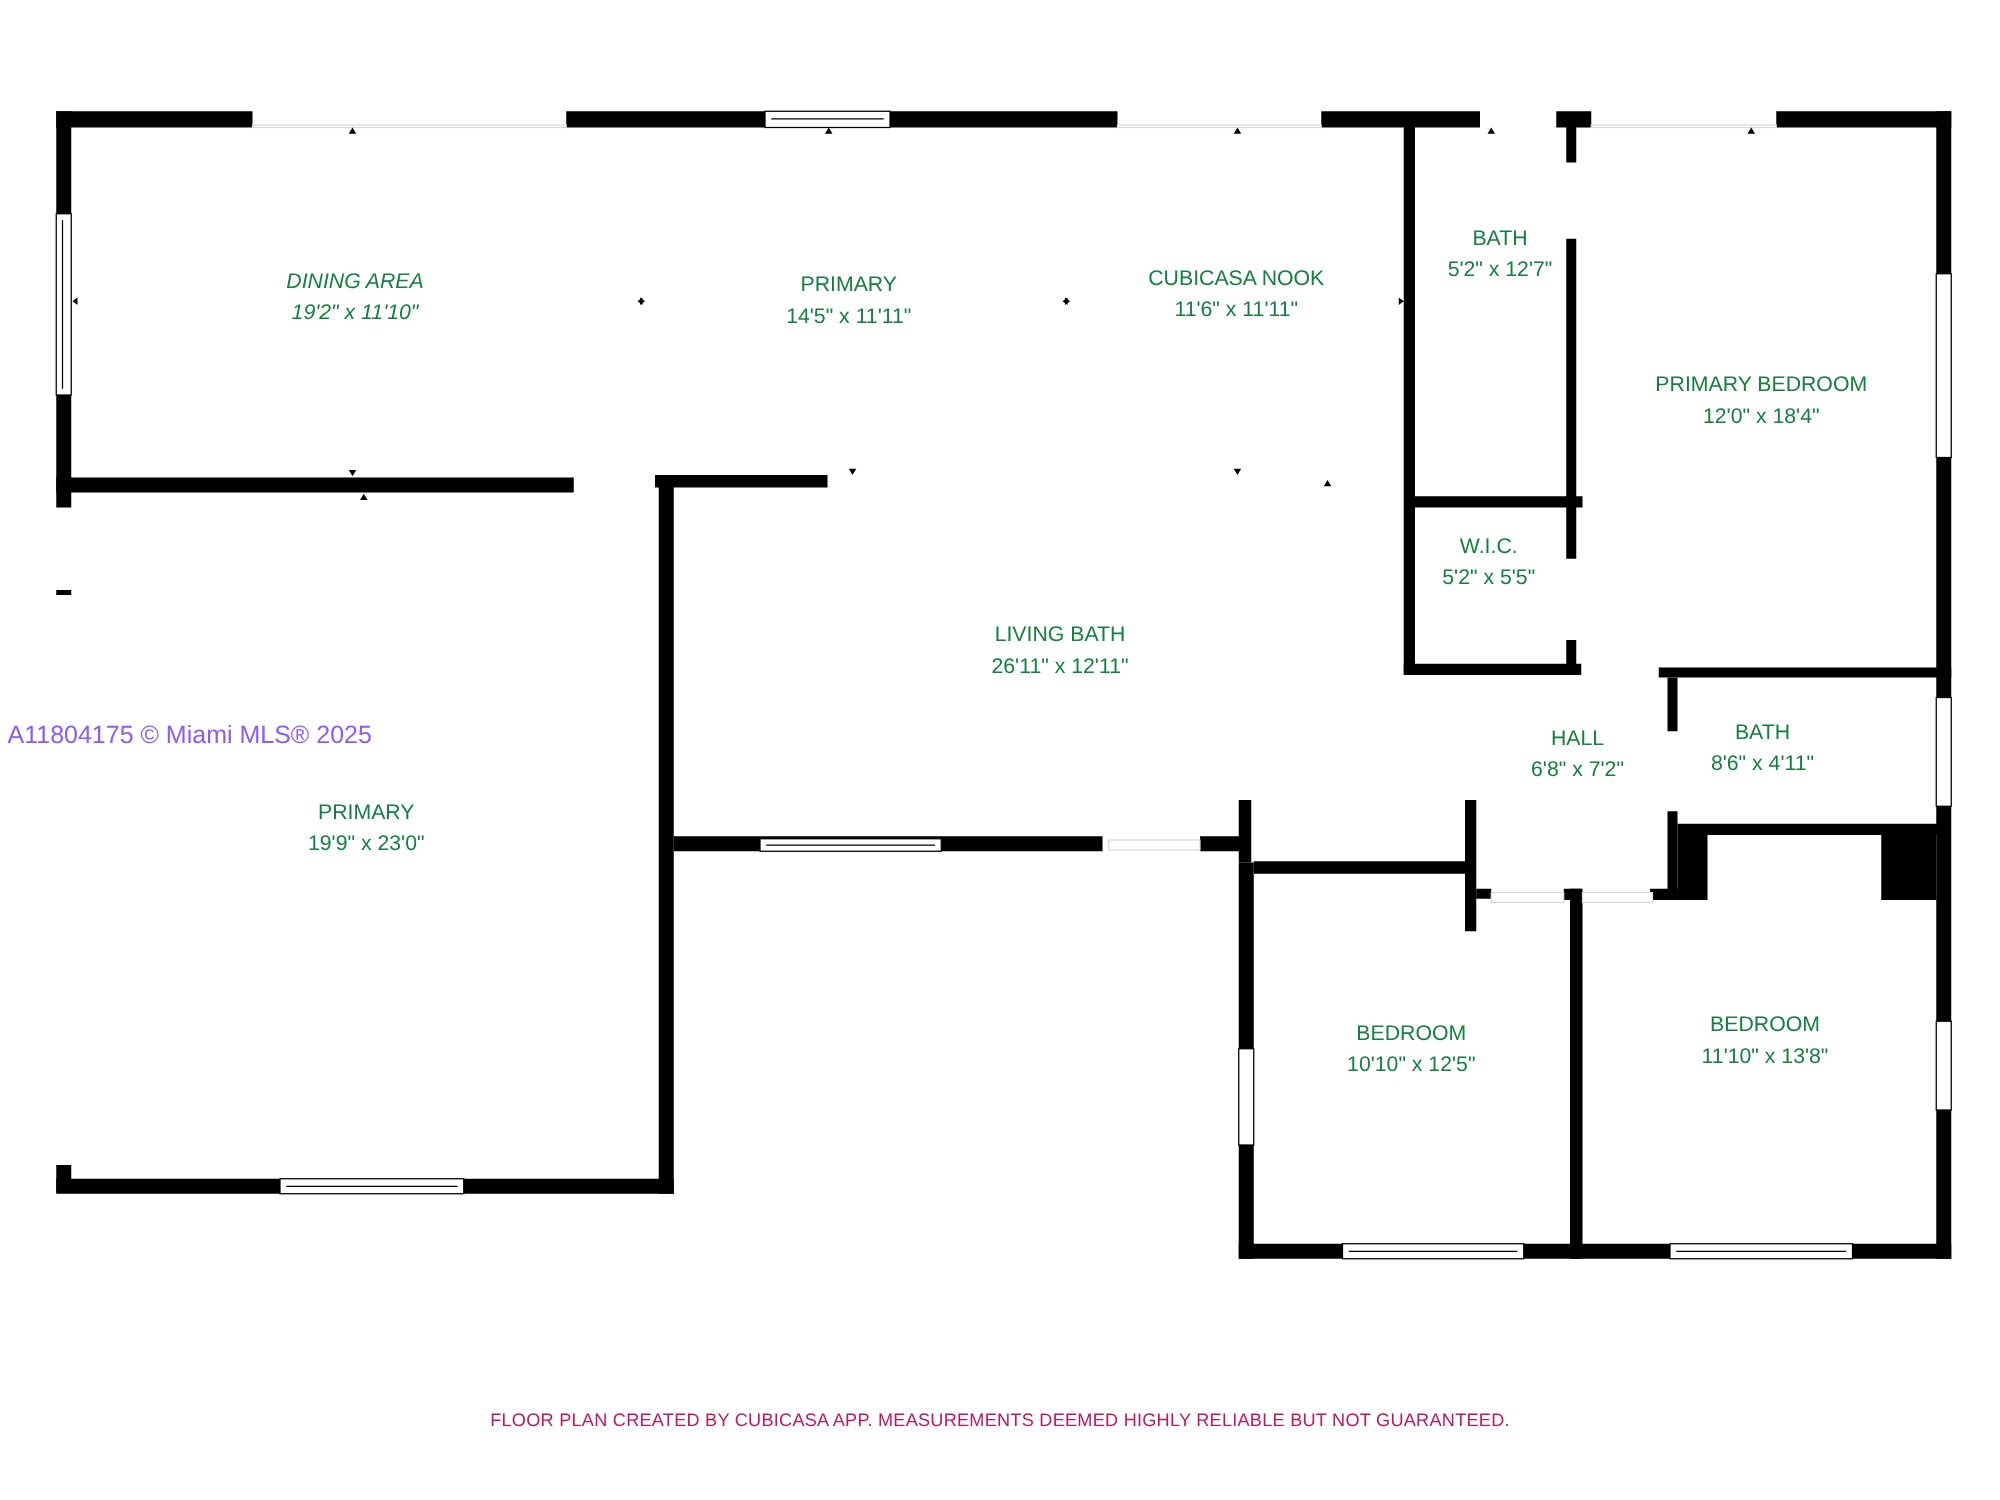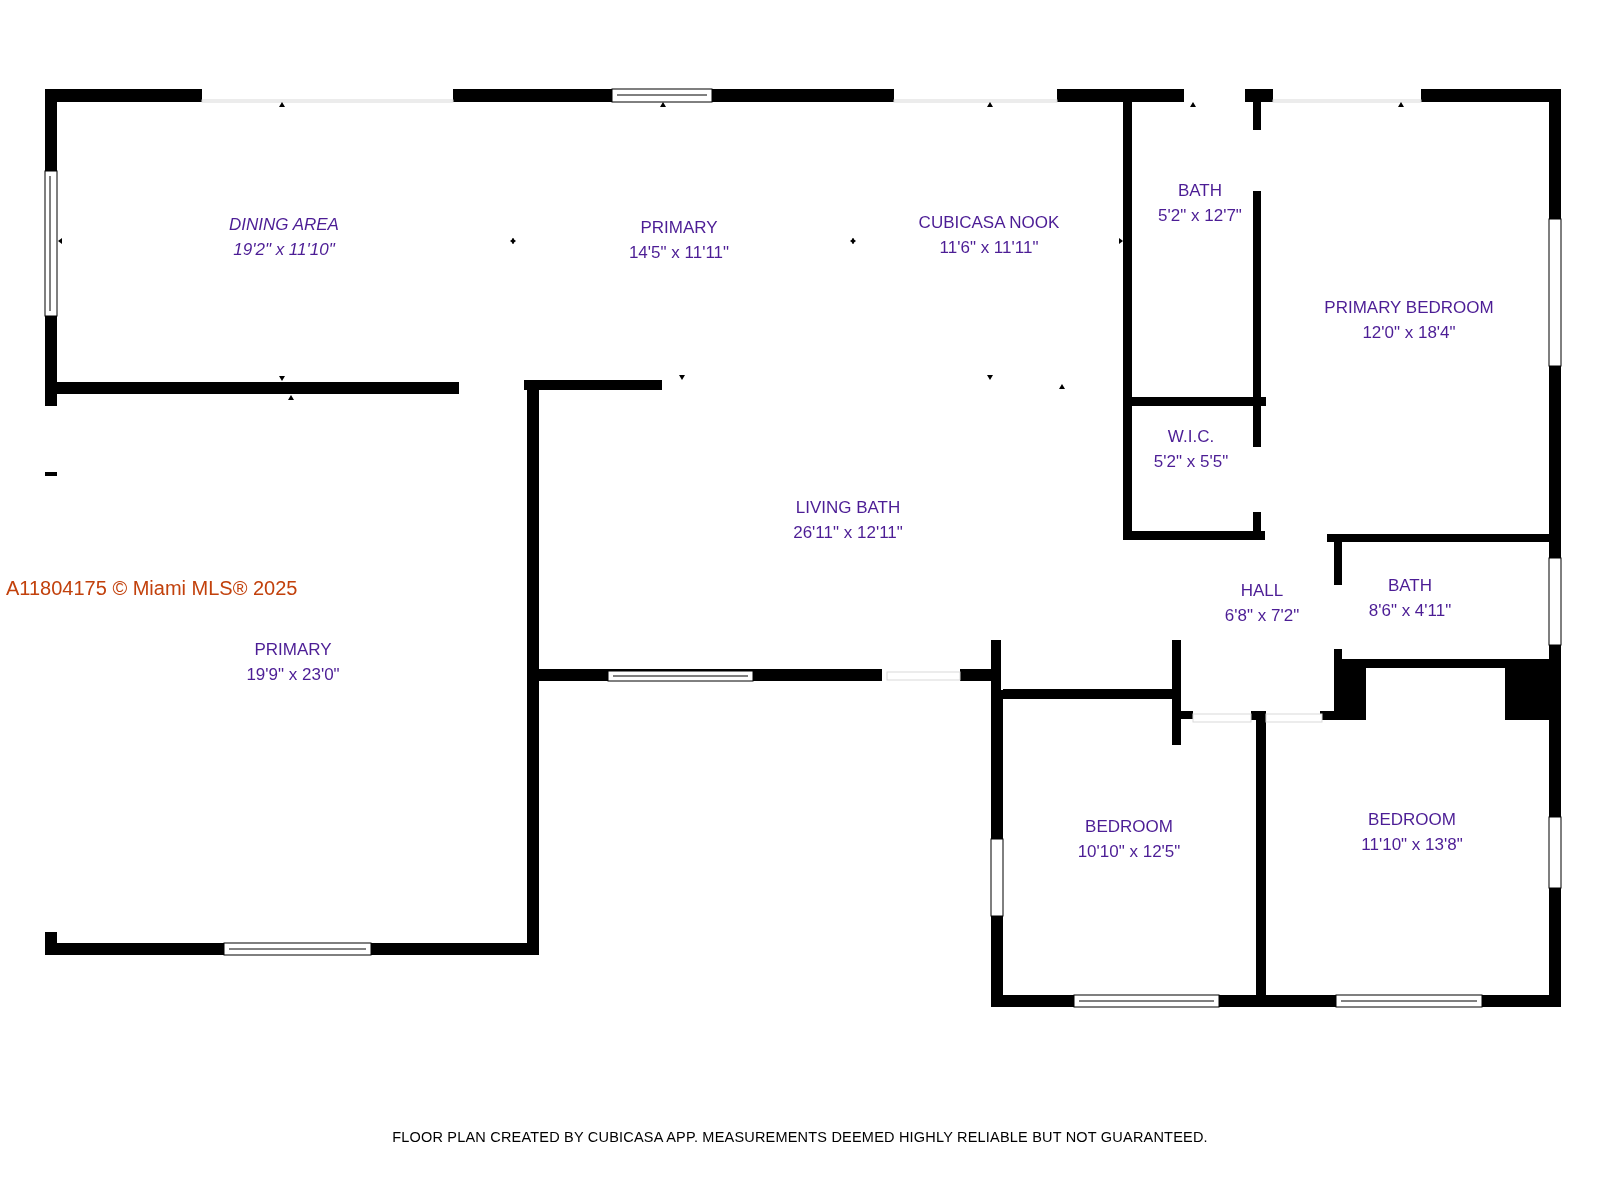--- a/index.html
+++ b/index.html
@@ -5,26 +5,26 @@
   html, body { margin: 0; padding: 0; background: #ffffff; }
   body { width: 1600px; height: 1200px; position: relative; overflow: hidden;
          font-family: "Liberation Sans", sans-serif; }
   #plan { position: absolute; left: 0; top: 0; width: 1600px; height: 1200px; }
   .wall { fill: #000000; }
   .win-frame { fill: #ffffff; stroke: #000000; stroke-width: 1; }
   .win-line { stroke: #000000; stroke-width: 1; }
   .opening { fill: #ffffff; stroke: #d9d9d9; stroke-width: 1; }
   .tick { fill: #000000; }
   .room-label { position: absolute; transform: translateX(-50%); text-align: center;
-                color: #4c1d95; font-size: 17px; line-height: 25px; white-space: nowrap; }
+                color: #15803d; font-size: 17px; line-height: 25px; white-space: nowrap; }
   .room-name, .room-dims { display: block; }
-  #watermark { position: absolute; left: 6px; top: 577px; font-size: 20px; color: #c2410c;
+  #watermark { position: absolute; left: 6px; top: 577px; font-size: 20px; color: #8b5cf6;
                white-space: nowrap; }
   #footer { position: absolute; left: 0; width: 1600px; top: 1129px; text-align: center;
-            font-size: 14.5px; color: #000000; letter-spacing: 0.2px; }
+            font-size: 14.5px; color: #be185d; letter-spacing: 0.2px; }
 </style>
 </head>
 <body>
 
 <svg id="plan" viewBox="0 0 1600 1200" xmlns="http://www.w3.org/2000/svg">
 
   <g>
     <rect class="wall" x="45" y="89" width="157" height="13"></rect>
     <rect class="wall" x="453" y="89" width="441" height="13"></rect>
     <rect class="wall" x="1057" y="89" width="127" height="13"></rect>

